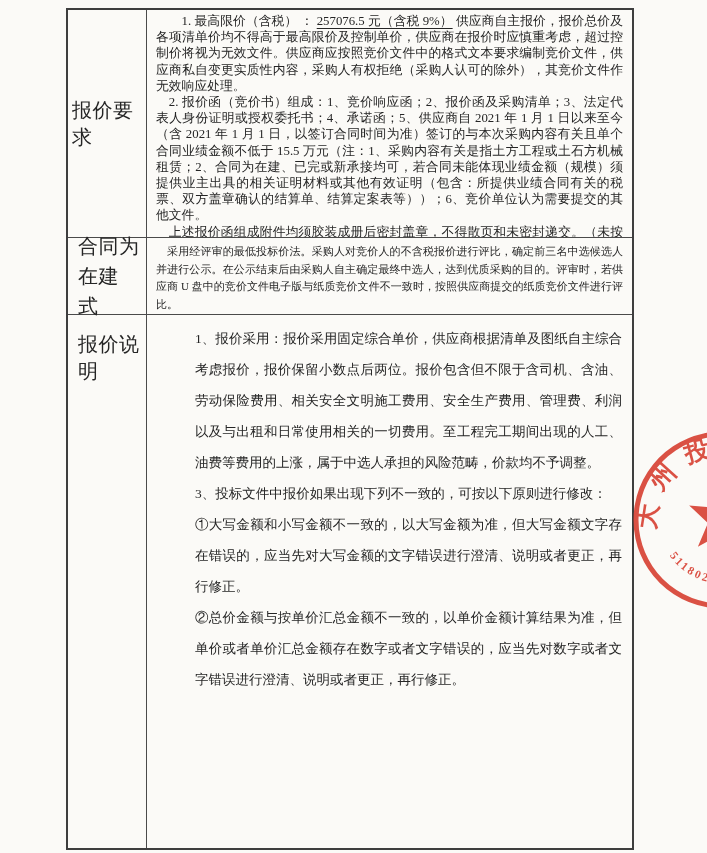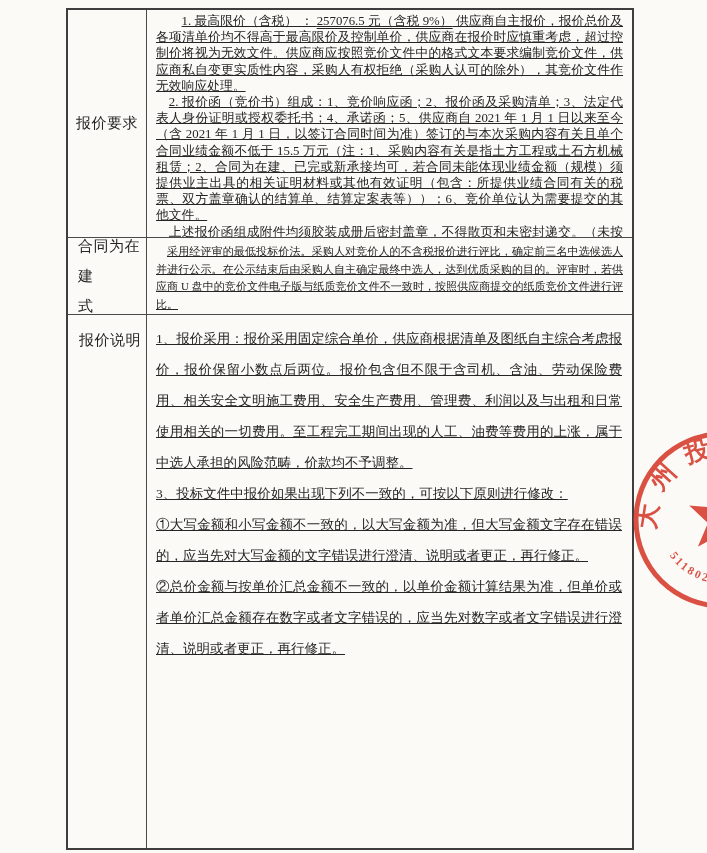--- a/index.html
+++ b/index.html
@@ -14,39 +14,38 @@
   .doc-table{
     position:absolute;left:66px;top:8px;width:564px;
     border:2px solid #3e3e3e;
     background:transparent;
   }
   .trow{display:flex;border-bottom:1px solid #4a4a4a;}
   .trow:last-child{border-bottom:none;}
   .label-cell{
     width:79px;flex:0 0 79px;
     border-right:1px solid #4a4a4a;
-    font-size:15px;
+    font-size:20px;
     display:flex;flex-direction:column;justify-content:center;
     box-sizing:border-box;
     padding:4px 4px 4px 10px;
     letter-spacing:0.5px;
   }
   .label-center{justify-content:center;align-items:center;padding-left:4px;}
   .label-top{justify-content:flex-start;align-items:center;padding-top:16px;}
   .label-wrap span{display:block;line-height:30px;}
   .content-cell{
     flex:1;box-sizing:border-box;
     overflow:hidden;
     text-align:justify;
-    text-decoration:underline;
   }
   .r1 .content-cell{padding:3px 9px 0 9px;font-size:12.8px;line-height:16.2px;height:227px;}
   .r2 .content-cell{padding:5px 9px 0 9px;font-size:11px;line-height:17.5px;height:76px;}
   .r3 .content-cell{padding:8px 10px 0 9px;font-size:13.5px;line-height:31px;height:533px;}
-  .r1{height:227px;} .r2{height:76px;} .r3{height:533px;}
+  .r1{height:227px;} .r2{height:76px;} .r3{height:533px;gap:39px;}
   .content-cell p{margin:0;}
   .ind1{text-indent:1em;}
   .ind2{text-indent:2em;}
   .u{text-decoration:underline;text-underline-offset:3px;text-decoration-thickness:1px;}
   .seal{
     position:absolute;left:622px;top:420px;
     width:200px;height:200px;
     opacity:0.88;
     pointer-events:none;
   }

